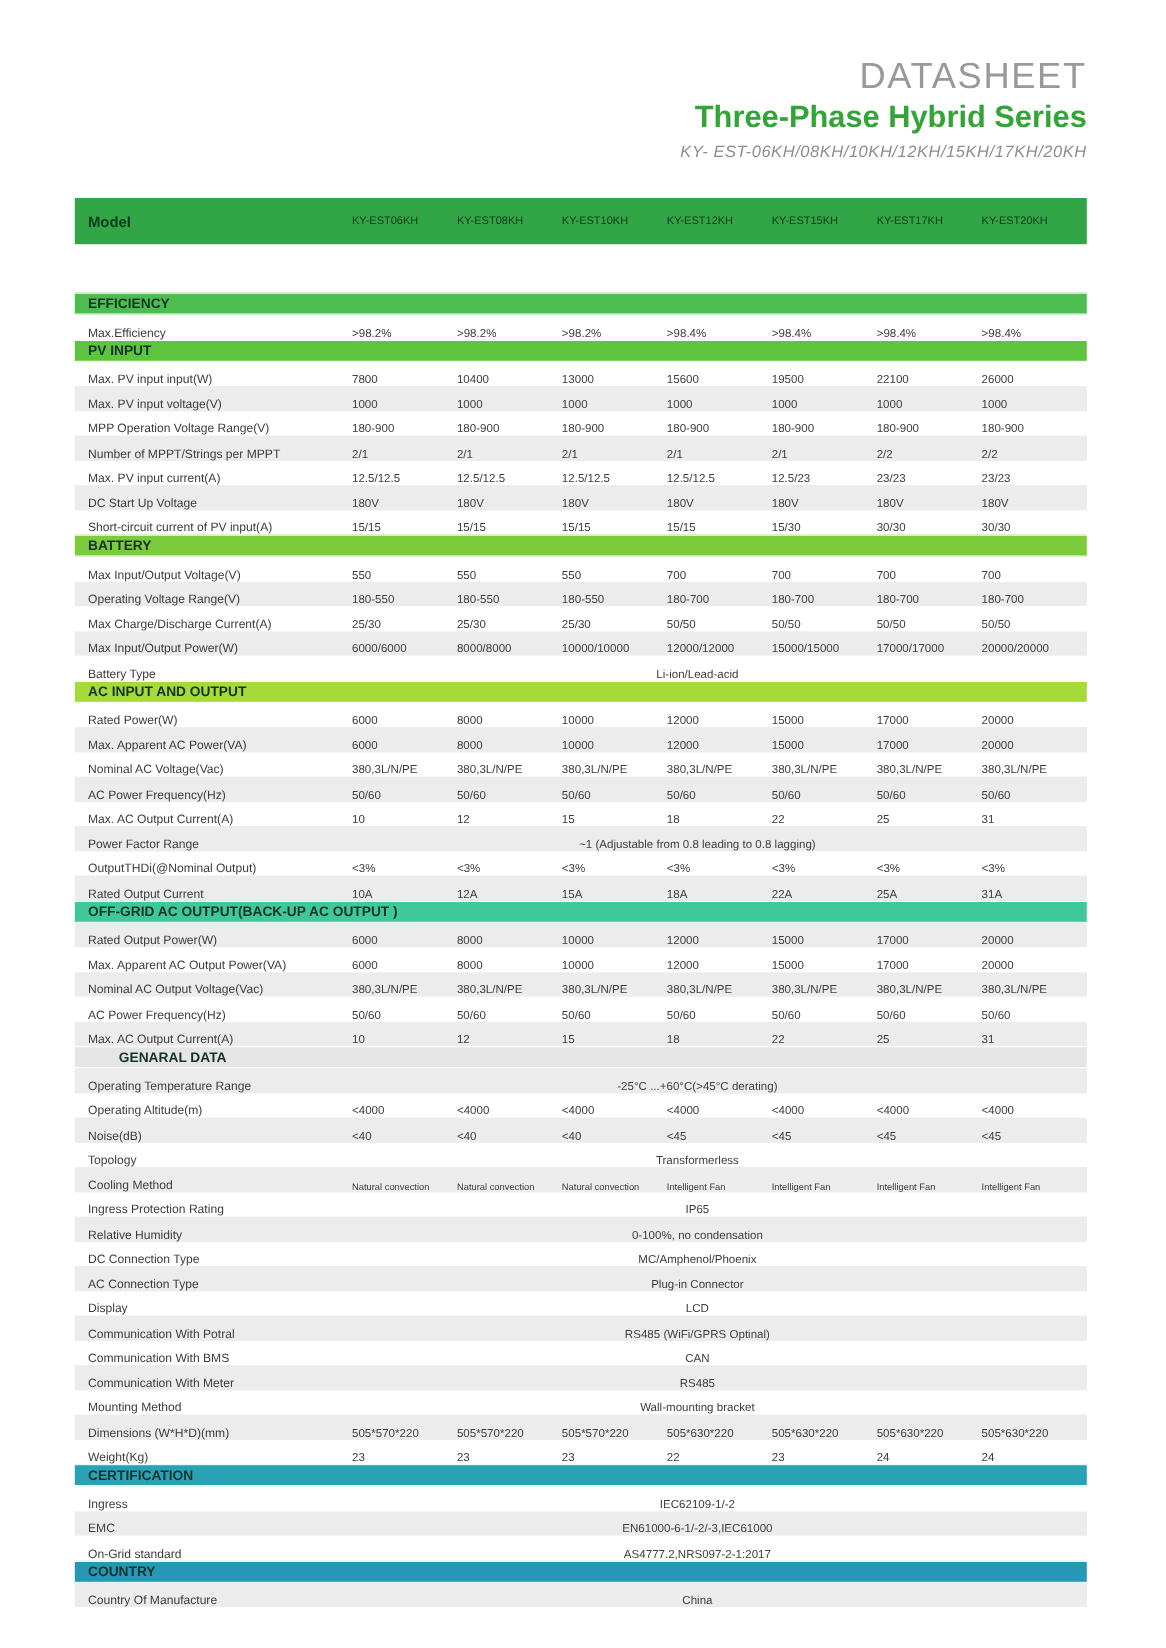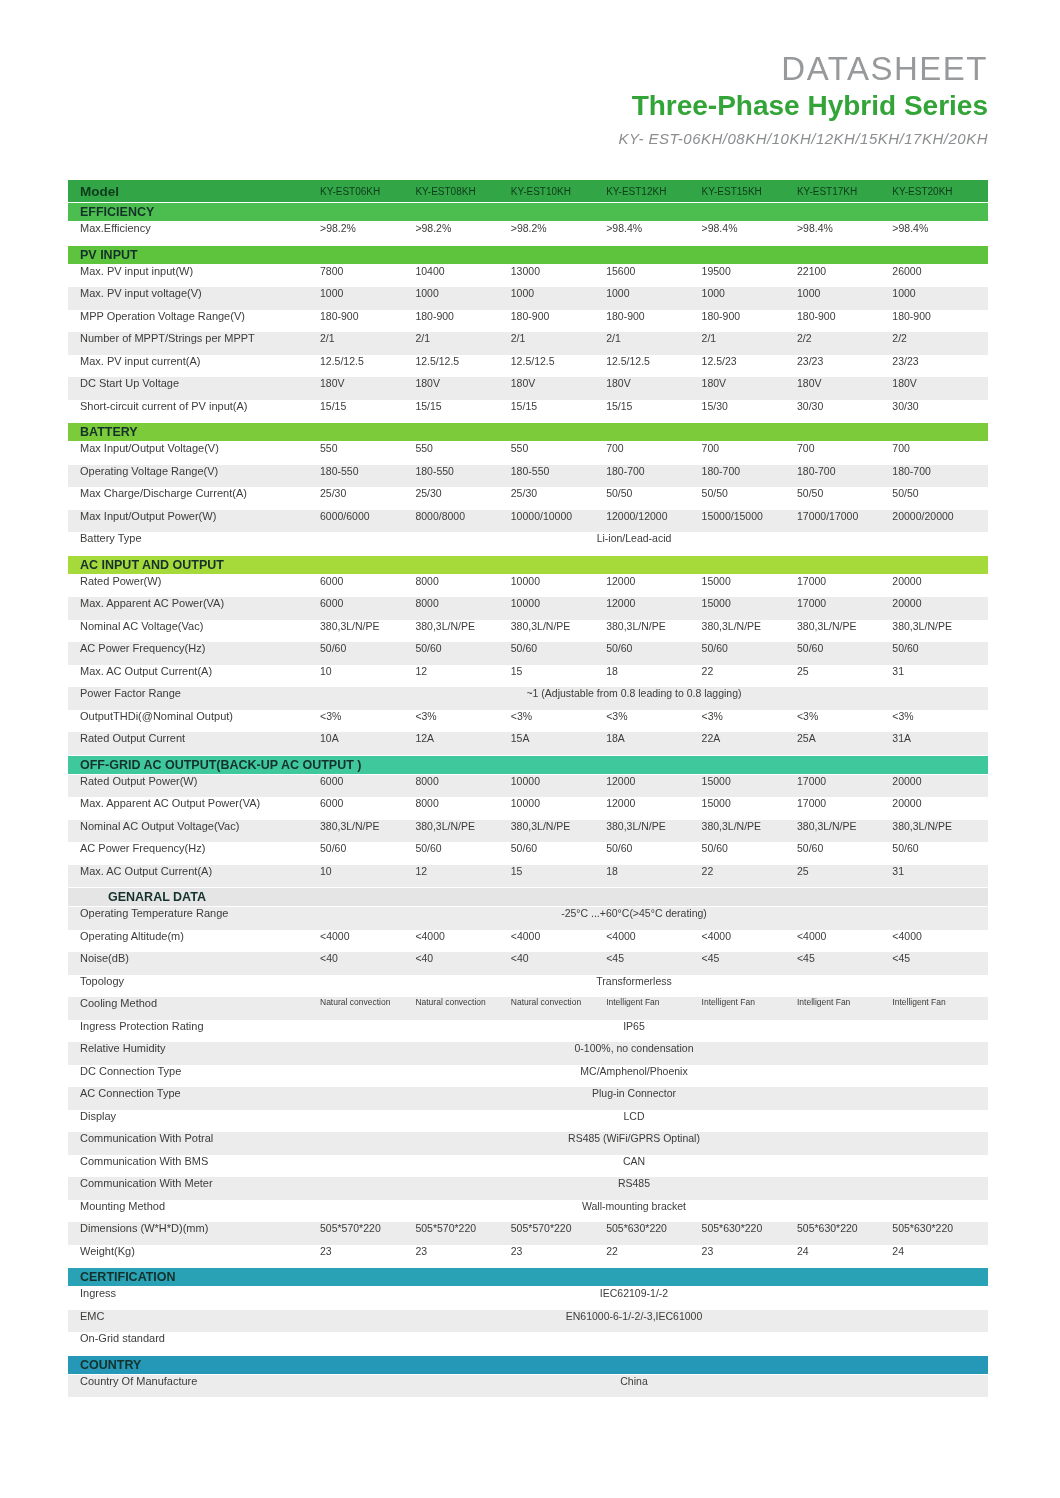--- a/index.html
+++ b/index.html
@@ -7,31 +7,31 @@
     width:1060px; height:1498px; overflow:hidden;
     font-family:"Liberation Sans", sans-serif;
     -webkit-font-smoothing:antialiased;
   }
   .header { text-align:right; padding:50px 72px 0 0; }
   .t1 { font-size:33px; line-height:38px; color:#97999b; font-weight:500; letter-spacing:1.5px; }
   .t2 { font-size:28px; line-height:36px; color:#33a437; font-weight:700; }
   .t3 { font-size:15px; line-height:30px; color:#8b8d8f; font-style:italic; font-weight:500; letter-spacing:0.5px; }
 
   .spec-table { margin:26px 72px 0 68px; width:920px; }
-  .thead { display:flex; align-items:center; height:22px; }
+  .thead { display:flex; align-items:center; height:42px; }
   .thead .lbl { width:240px; padding-left:12px; font-size:13.5px; font-weight:700; color:#0e3b1c; }
   .thead .col { width:95.4px; font-size:10px; font-weight:400; color:#0e3b1c; }
 
   .secbar {
     height:20px; box-sizing:border-box; display:flex; align-items:center;
     padding-left:12px; font-size:12.5px; font-weight:700; color:#14312b;
     border-top:1px solid #fff; border-bottom:1px solid #fff;
   }
 
-  .row { display:flex; align-items:flex-start; height:22.5px; color:#3c3c3b; }
+  .row { display:flex; align-items:flex-end; height:22.5px; color:#3c3c3b; }
   .row.gray { background:#ececec; }
   .row .lbl { width:240px; padding-left:12px; font-size:11px; }
   .row .cell { width:95.4px; font-size:10.5px; }
   .row .cell.small { font-size:8.5px; }
   .row .span-val { flex:1; text-align:center; font-size:10.5px; padding-right:40px; }
 </style>
 </head>
 <body>
 
 <div class="header">
@@ -44,21 +44,21 @@
     <div class="thead" style="background: rgb(50, 165, 70);">
       <div class="lbl">Model</div>
       <div class="col">KY-EST06KH</div>
       <div class="col">KY-EST08KH</div>
       <div class="col">KY-EST10KH</div>
       <div class="col">KY-EST12KH</div>
       <div class="col">KY-EST15KH</div>
       <div class="col">KY-EST17KH</div>
       <div class="col">KY-EST20KH</div>
     </div>
-    <div class="secbar" style="background: rgb(76, 190, 79);">EFFICIENCY</div>
+    <div class="secbar" style="background: rgb(76, 190, 79); margin-top: 44px;">EFFICIENCY</div>
     <div class="row">
       <div class="lbl">Max.Efficiency</div>
       <div class="cell">&gt;98.2%</div>
       <div class="cell">&gt;98.2%</div>
       <div class="cell">&gt;98.2%</div>
       <div class="cell">&gt;98.4%</div>
       <div class="cell">&gt;98.4%</div>
       <div class="cell">&gt;98.4%</div>
       <div class="cell">&gt;98.4%</div>
     </div>
@@ -403,19 +403,20 @@
     <div class="row">
       <div class="lbl">Ingress</div>
       <div class="span-val">IEC62109-1/-2</div>
     </div>
     <div class="row gray">
       <div class="lbl">EMC</div>
       <div class="span-val">EN61000-6-1/-2/-3,IEC61000</div>
     </div>
     <div class="row">
       <div class="lbl">On-Grid standard</div>
+      <div class="span-val">AS4777.2,NRS097-2-1:2017</div>
     </div>
     <div class="secbar" style="background: rgb(37, 152, 184);">COUNTRY</div>
     <div class="row gray">
       <div class="lbl">Country Of Manufacture</div>
       <div class="span-val">China</div>
     </div>
   </div>
 
 </body></html>

